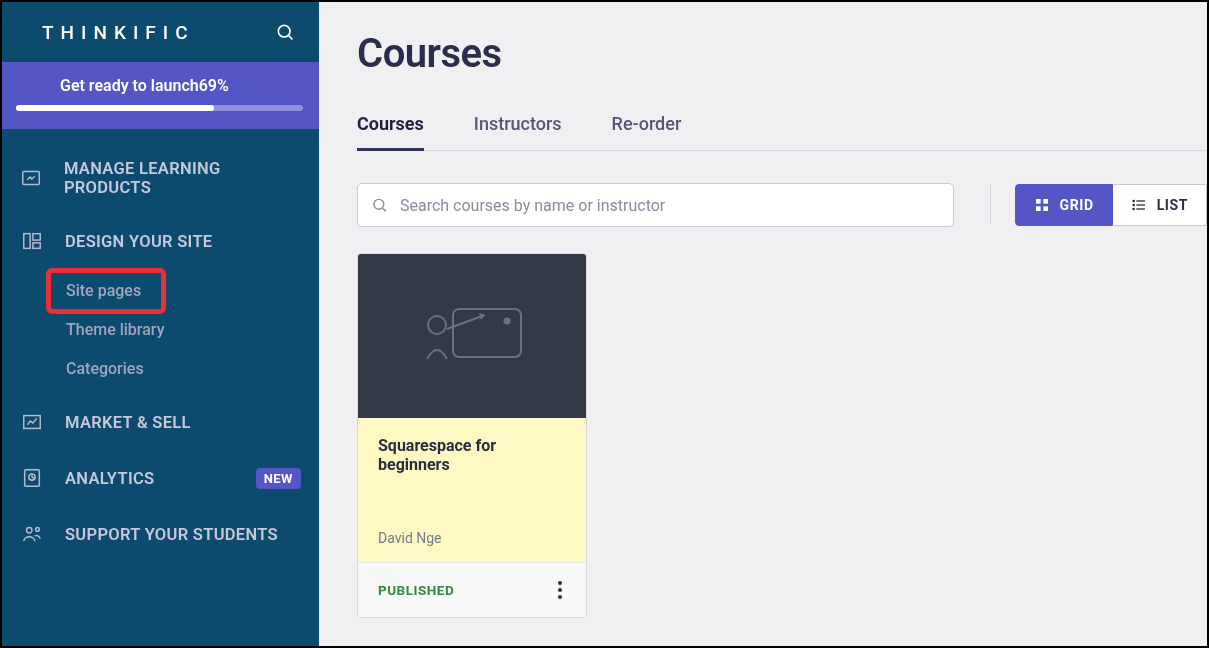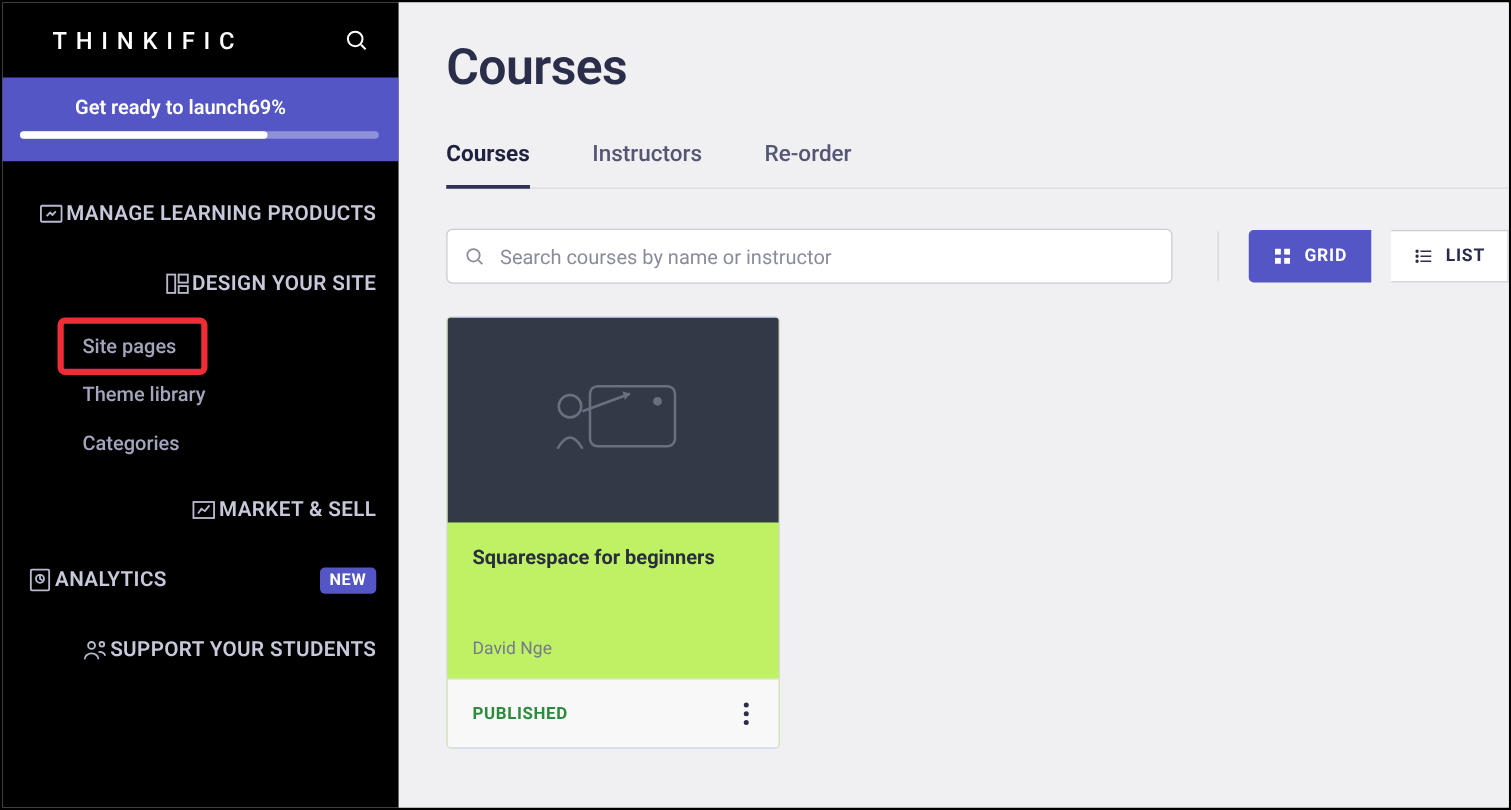--- a/index.html
+++ b/index.html
@@ -1,52 +1,52 @@
 <!DOCTYPE html>
 <html><head>
 <meta charset="utf-8">
 <style>
   * { box-sizing: border-box; margin: 0; padding: 0; font-family: -apple-system, BlinkMacSystemFont, "Segoe UI", Roboto, Helvetica, Arial, sans-serif; }
   html, body { width: 1209px; height: 648px; overflow: hidden; background: #fff; }
   .app { display: flex; width: 100%; height: 100%; border: 2px solid #000; }
   
-  .sidebar { width: 317px; background: #000000; color: #c6c7d5; display: flex; flex-direction: column; }
+  .sidebar { width: 317px; background: #0c4a6e; color: #c6c7d5; display: flex; flex-direction: column; }
   .brandbar { display: flex; align-items: center; justify-content: space-between; padding: 18px 22px 18px 40px; }
   .brand { letter-spacing: 7px; font-weight: 500; color: #fff; font-size: 19px; }
   .progress-band { background: #5456c6; color: #fff; padding: 14px 16px 18px 14px; }
   .progress-top { display: flex; font-weight: 600; font-size: 16px; margin-left: 44px; }
   .progress-bar { margin-top: 10px; width: 100%; height: 6px; border-radius: 4px; background: rgba(255,255,255,0.35); position: relative; }
   .progress-fill { position: absolute; left: 0; top: 0; height: 100%; border-radius: 4px; background: #fff; width: 69%; }
   .nav { padding: 14px 0 0 0; }
-  .nav-item { display: flex; align-items: center; gap: 0; padding: 16px 18px 16px 18px; font-size: 16.5px; font-weight: 600; color: #c7c8da; cursor: pointer; letter-spacing: 0.3px; justify-content: flex-end; }
+  .nav-item { display: flex; align-items: center; gap: 21px; padding: 16px 18px 16px 18px; font-size: 16.5px; font-weight: 600; color: #c7c8da; cursor: pointer; letter-spacing: 0.3px; }
   .nav-item .spacer { flex: 1; }
   .nav-icon { width: 24px; height: 24px; display: inline-flex; align-items: center; justify-content: center; color: #b8b9cf; }
   .subnav { padding: 2px 0 6px 0; }
   .subnav-item { display: flex; align-items: center; gap: 10px; padding: 10px 18px 10px 64px; font-size: 16px; font-weight: 500; color: #a4a5bd; cursor: pointer; }
   .subnav-item.highlight { position: relative; }
   .highlight-box { position: absolute; left: 44px; top: -3px; width: 120px; height: 46px; border: 5px solid #ef2d36; border-radius: 6px; pointer-events: none; }
   .badge-new { background: #5456c6; color: #fff; font-size: 13px; font-weight: 700; padding: 3px 8px; border-radius: 4px; letter-spacing: 0.5px; }
   
   .main { flex: 1; background: #f0f0f2; padding: 28px 0 0 38px; display: flex; flex-direction: column; min-width: 0; }
   .page-title { font-size: 40px; font-weight: 600; color: #2b2e4a; letter-spacing: -0.5px; }
   .tabs { display: flex; gap: 50px; margin-top: 28px; border-bottom: 1px solid #d9d9de; }
   .tab { padding: 8px 0 14px 0; font-size: 18px; font-weight: 500; color: #545674; cursor: pointer; }
   .tab.active { color: #1f2140; font-weight: 700; border-bottom: 3px solid #2f3358; margin-bottom: -1px; }
   .toolbar { display: flex; align-items: center; gap: 24px; margin-top: 32px; padding-right: 0; }
   .search-wrap { flex: 1; max-width: 636px; position: relative; }
   .search-input { width: 100%; height: 44px; border: 1px solid #c9cad2; border-radius: 5px; background: #fff; padding: 0 14px 0 42px; font-size: 16px; color: #333; }
   .search-input::placeholder { color: #8a8c9d; }
   .search-icon-wrap { position: absolute; left: 14px; top: 50%; transform: translateY(-50%); color: #8a8c9d; }
   .view-divider { width: 1px; height: 40px; background: #d6d7dc; margin-left: 12px; }
-  .view-buttons { display: flex; gap: 16px; }
+  .view-buttons { display: flex; gap: 0; }
   .view-btn { display: inline-flex; align-items: center; gap: 10px; height: 42px; padding: 0 18px; font-size: 14px; font-weight: 700; letter-spacing: 0.6px; border: 1px solid #c9cad2; background: #fff; color: #2b2e4a; cursor: pointer; }
   .view-btn.primary { background: #5456c6; color: #fff; border-color: #5456c6; border-radius: 4px 0 0 4px; }
   .view-btn.secondary { border-left: none; }
   .cards { margin-top: 26px; display: flex; gap: 20px; }
-  .course-card { width: 267px; background: #bef264; border: 1px solid #d9d9de; border-radius: 4px; overflow: hidden; display: flex; flex-direction: column; }
+  .course-card { width: 230px; background: #fef9c3; border: 1px solid #d9d9de; border-radius: 4px; overflow: hidden; display: flex; flex-direction: column; }
   .card-thumb { height: 164px; background: #333a47; display: flex; align-items: center; justify-content: center; }
   .card-body { padding: 18px 20px 16px 20px; }
   .card-title { font-size: 16px; font-weight: 700; color: #2a2c3f; }
   .card-author { margin-top: 56px; font-size: 14px; color: #77798d; }
   .card-footer { display: flex; align-items: center; justify-content: space-between; padding: 14px 20px; border-top: 1px solid #e4e4ea; background: #f8f8f9; gap: 32px; }
   .status-published { color: #2d8a3e; font-weight: 700; font-size: 13.5px; letter-spacing: 0.5px; }
   .kebab { display: inline-flex; flex-direction: column; gap: 3px; cursor: pointer; padding: 4px; }
   .kebab span { width: 4px; height: 4px; background: #2b2e4a; border-radius: 50%; }
   svg { display: block; }
 </style>

